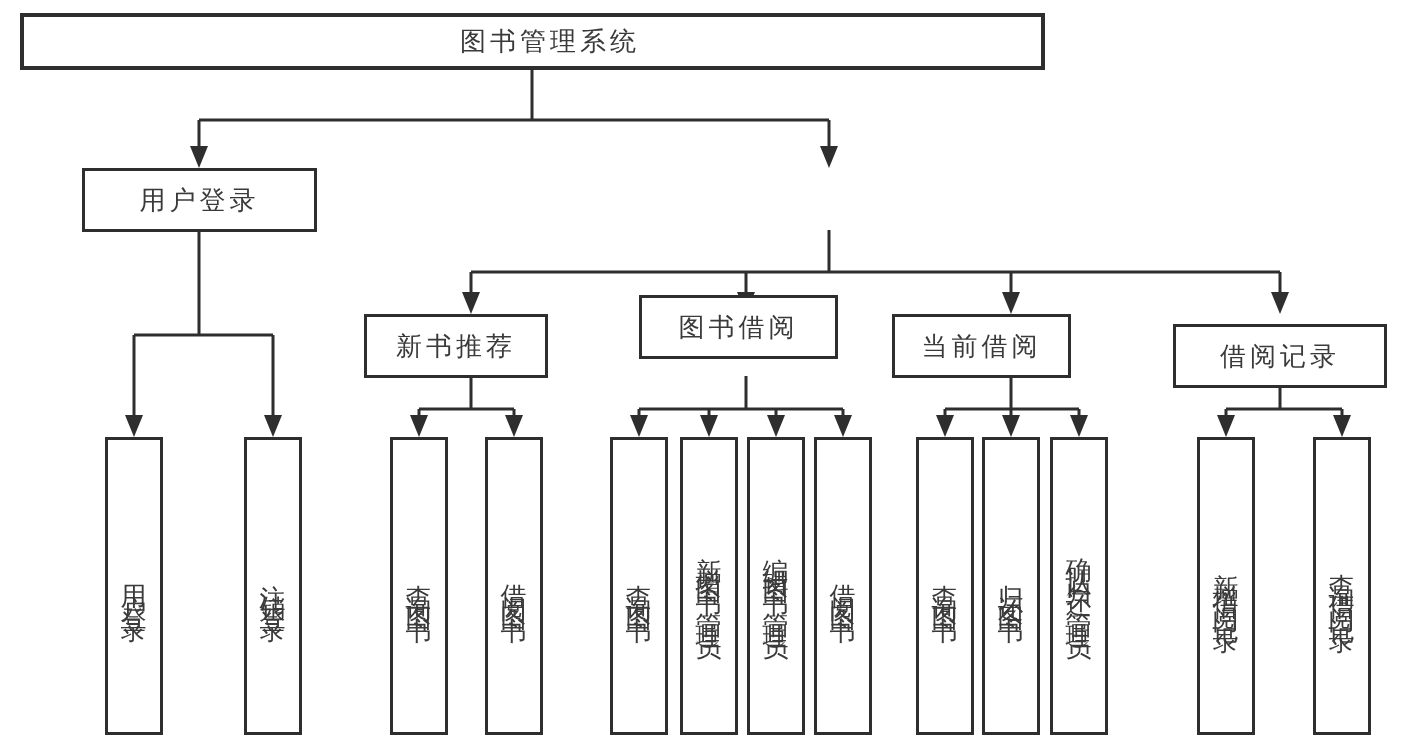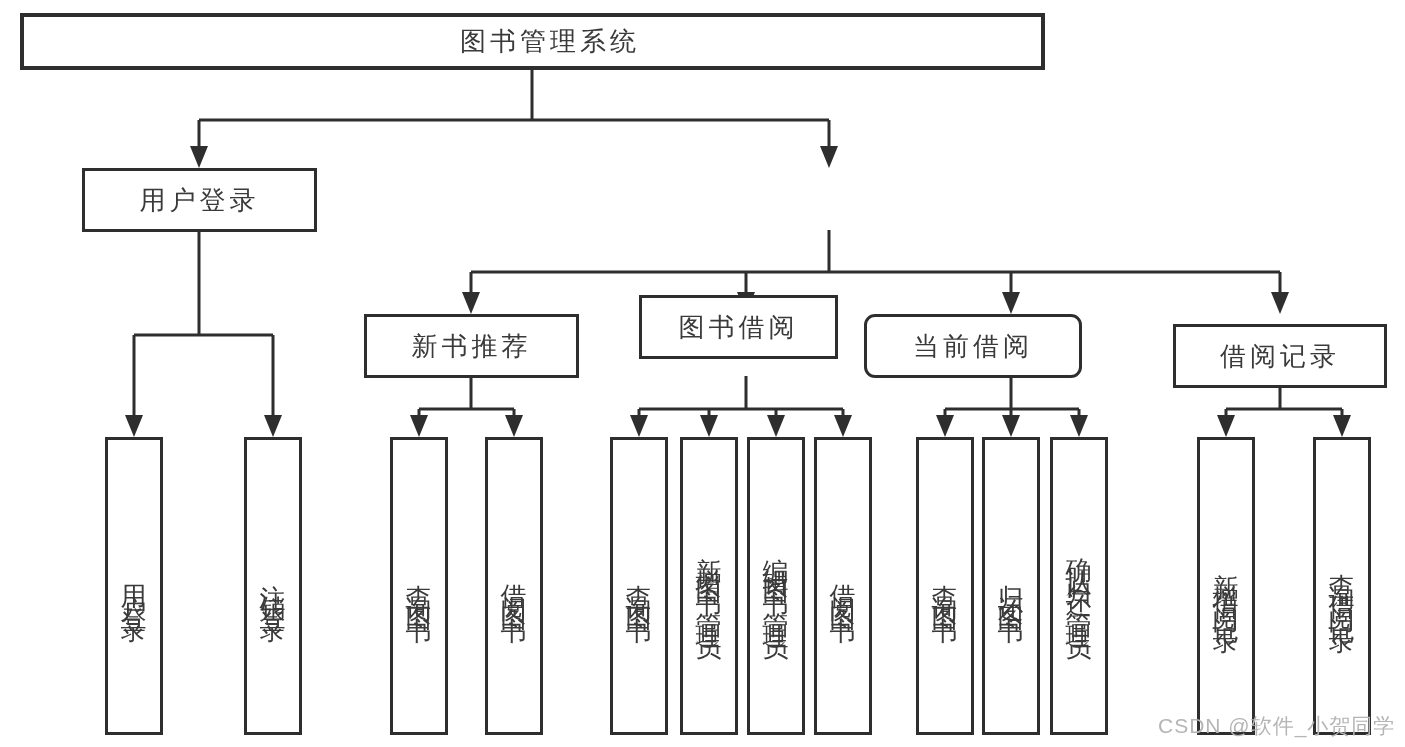--- a/index.html
+++ b/index.html
@@ -138,27 +138,27 @@
   </svg>
 
   <div class="hbox root" style="left:20px; top:13px; width:1025px; height:57px;">
     <span>图书管理系统</span>
   </div>
 
   <div class="hbox" style="left:82px; top:168px; width:235px; height:64px;">
     <span>用户登录</span>
   </div>
 
-  <div class="hbox" style="left:364px; top:314px; width:215px; height:64px;font-family:Liberation Serif, serif;">
+  <div class="hbox" style="left:364px; top:314px; width:184px; height:64px;font-family:Liberation Serif, serif;">
     <span>新书推荐</span>
   </div>
   <div class="hbox" style="left:639px; top:295px; width:199px; height:64px;">
     <span>图书借阅</span>
   </div>
-  <div class="hbox" style="left:864px; top:314px; width:218px; height:64px;border-radius:11px;">
+  <div class="hbox" style="left:892px; top:314px; width:179px; height:64px;">
     <span>当前借阅</span>
   </div>
   <div class="hbox" style="left:1173px; top:324px; width:214px; height:64px;">
     <span>借阅记录</span>
   </div>
 
   <div class="vbox" style="left:105px; top:437px; width:58px; height:298px;">
     <span class="vtext">用户登录</span>
   </div>
   <div class="vbox" style="left:244px; top:437px; width:58px; height:298px;">
@@ -195,15 +195,14 @@
     <span class="vtext">确认归还（管理员）</span>
   </div>
 
   <div class="vbox" style="left:1197px; top:437px; width:58px; height:298px;">
     <span class="vtext">新增借阅记录</span>
   </div>
   <div class="vbox" style="left:1313px; top:437px; width:58px; height:298px;">
     <span class="vtext">查询借阅记录</span>
   </div>
 
-  <div class="watermark">CSDN @软件_小贺同学</div>
 
 </div>
 
 </body></html>

